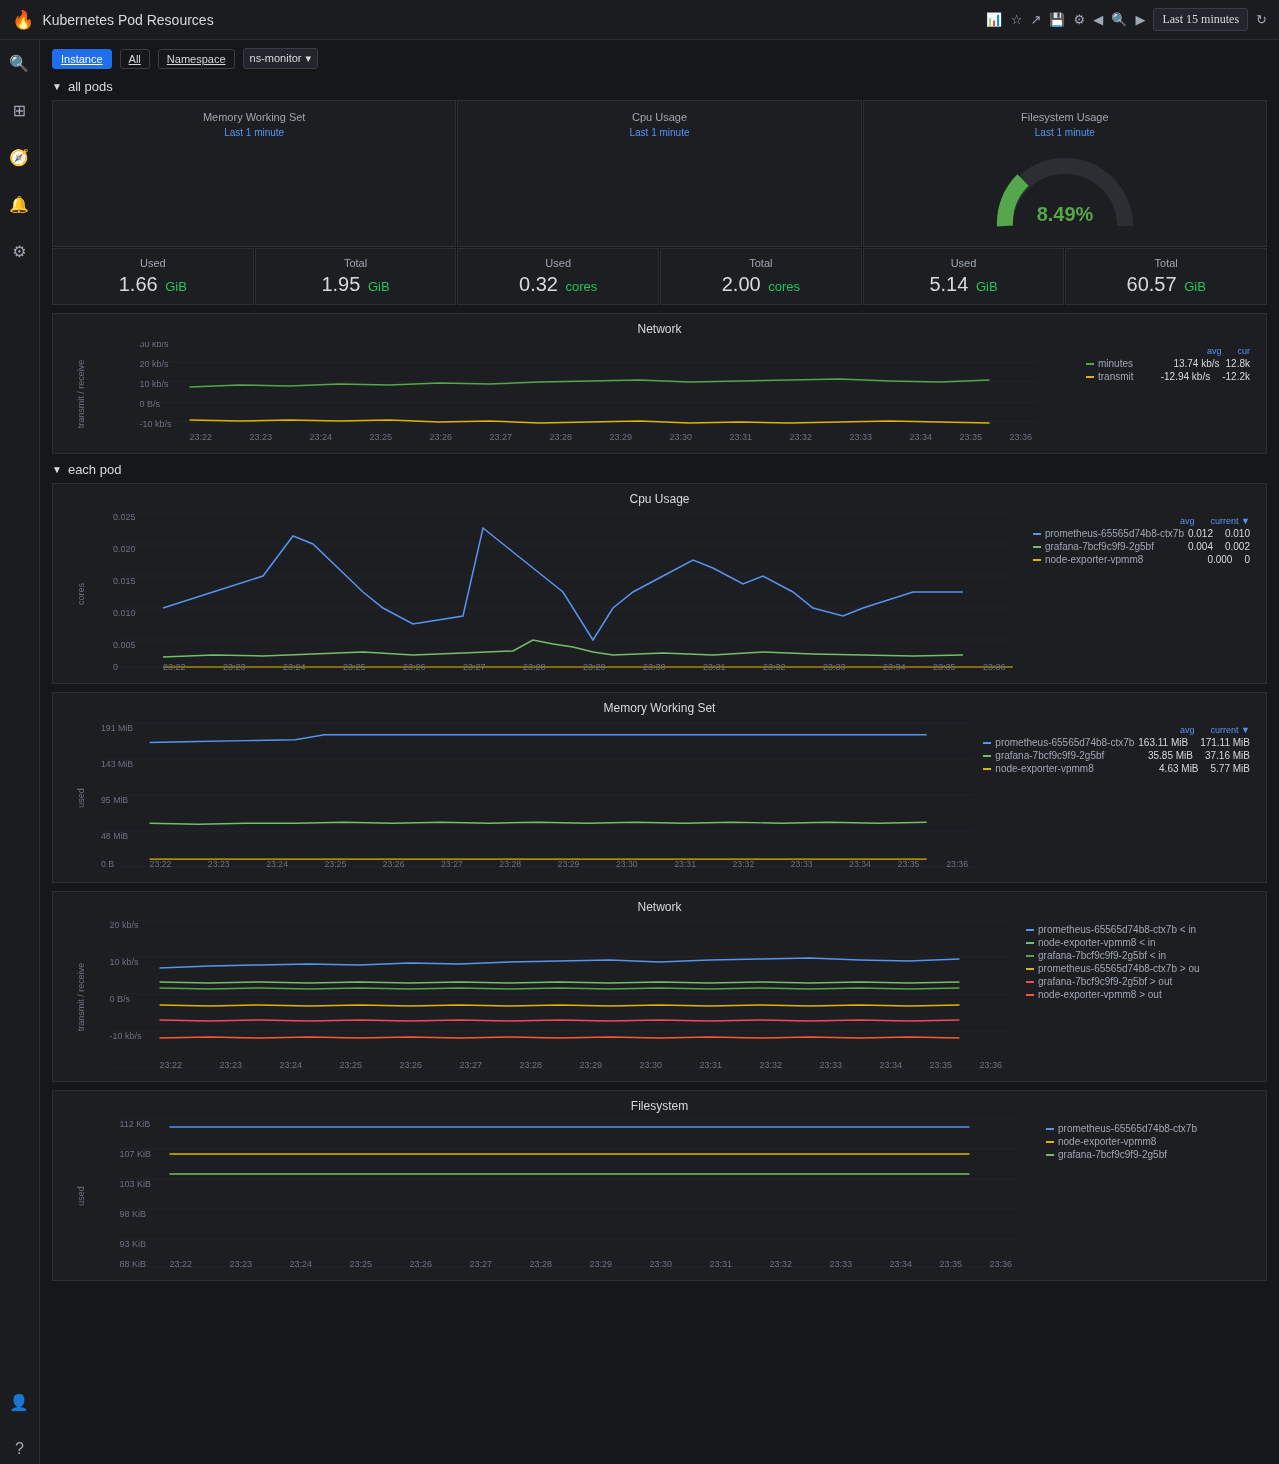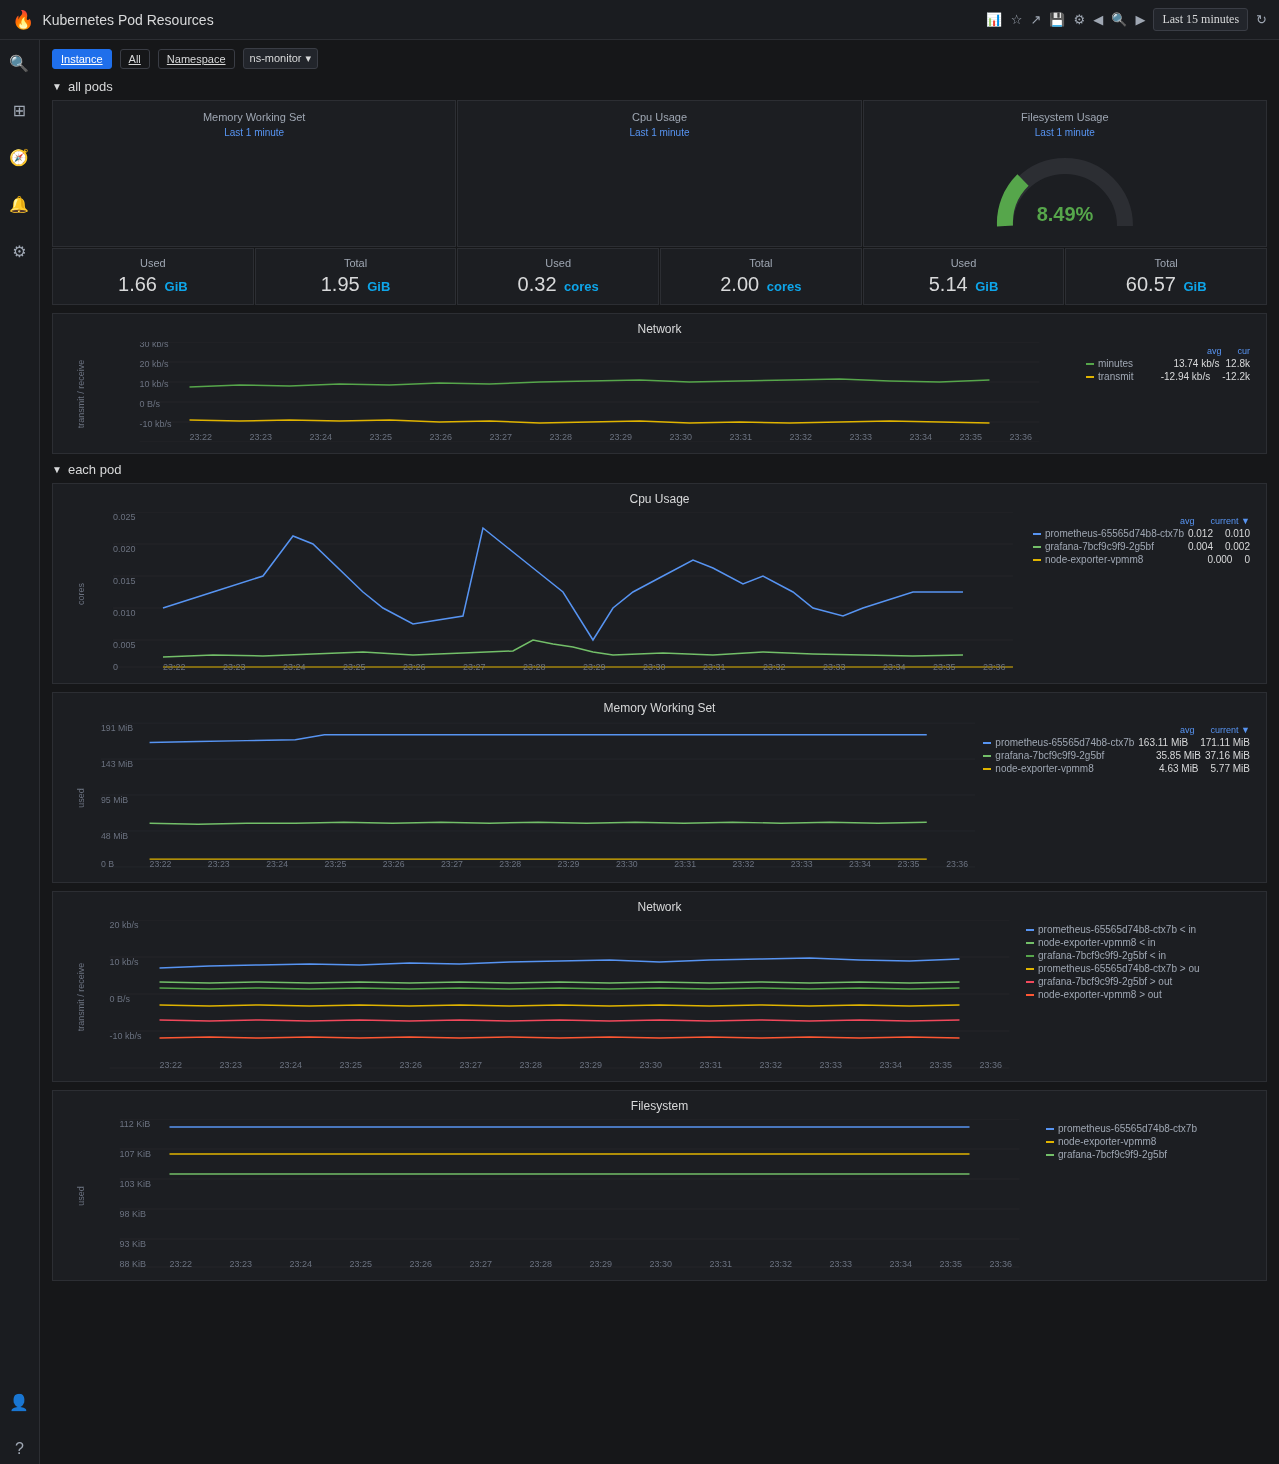--- a/index.html
+++ b/index.html
@@ -34,21 +34,21 @@
     .gauge-row { display: flex; gap: 1px; margin-bottom: 1px; }
     .gauge-panel { flex: 1; background: #1c1e22; border: 1px solid #2c2e33; padding: 10px; display: flex; flex-direction: column; align-items: center; }
     .gauge-title { font-size: 11px; color: #9fa7b3; margin-bottom: 4px; }
     .gauge-subtitle { font-size: 10px; color: #5794f2; margin-bottom: 8px; }
 
     
     .stats-row { display: flex; gap: 1px; margin-bottom: 8px; }
     .stat-panel { flex: 1; background: #1c1e22; border: 1px solid #2c2e33; padding: 8px 12px; text-align: center; }
     .stat-label { font-size: 11px; color: #9fa7b3; margin-bottom: 4px; }
     .stat-value { font-size: 20px; font-weight: 300; color: #d8d9da; }
-    .stat-value .unit { font-size: 13px; color: #0ea5e9; margin-left: 2px; font-weight: bold; }
+    .stat-value .unit { font-size: 13px; color: #22c55e; margin-left: 2px; }
 
     
     .chart-panel { background: #1c1e22; border: 1px solid #2c2e33; padding: 8px; margin-bottom: 8px; }
     .chart-title { text-align: center; font-size: 12px; color: #d8d9da; margin-bottom: 6px; }
     .chart-svg { width: 100%; }
     .legend-item { display: flex; align-items: center; gap: 4px; margin-bottom: 2px; }
     .legend-dot { width: 8px; height: 2px; display: inline-block; }
     .legend-val { color: #d8d9da; }
     .legend-label { color: #9fa7b3; }
 
@@ -367,21 +367,21 @@
           </div>
           <div class="legend-item">
             <span class="legend-dot" style="background:#5794f2;"></span>
             <span class="legend-label" style="flex:1">prometheus-65565d74b8-ctx7b</span>
             <span class="legend-val" style="margin-right:8px">163.11 MiB</span>
             <span class="legend-val">171.11 MiB</span>
           </div>
           <div class="legend-item">
             <span class="legend-dot" style="background:#73bf69;"></span>
             <span class="legend-label" style="flex:1">grafana-7bcf9c9f9-2g5bf</span>
-            <span class="legend-val" style="">35.85 MiB</span>
+            <span class="legend-val" style="margin-right:8px">35.85 MiB</span>
             <span class="legend-val">37.16 MiB</span>
           </div>
           <div class="legend-item">
             <span class="legend-dot" style="background:#e0b400;"></span>
             <span class="legend-label" style="flex:1">node-exporter-vpmm8</span>
             <span class="legend-val" style="margin-right:8px">4.63 MiB</span>
             <span class="legend-val">5.77 MiB</span>
           </div>
         </div>
       </div>

